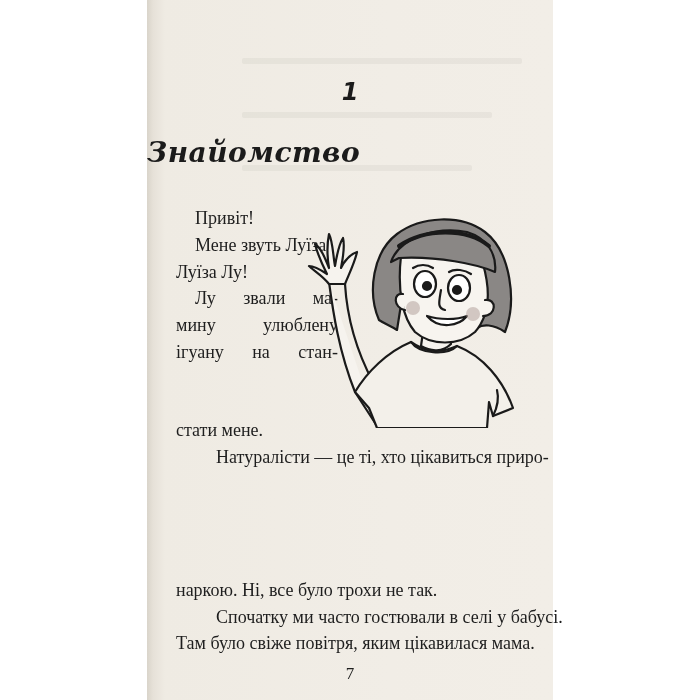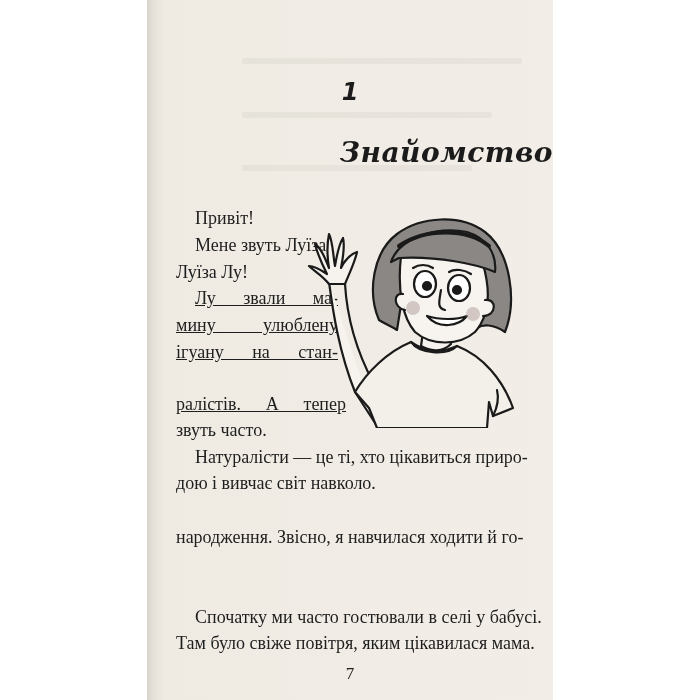--- a/index.html
+++ b/index.html
@@ -14,33 +14,33 @@
   .showthrough {
     position: absolute; left: 90px; height: 6px; background: rgba(150,145,135,0.10);
     border-radius: 2px;
   }
   .chapter-num {
     position: absolute; left: 0; width: 406px; top: 78px; text-align: center;
     font-family: "DejaVu Sans", sans-serif; font-weight: bold; font-size: 24px;
     color: #1b1b1b; font-style: italic;
   }
   .chapter-title {
-    position: absolute; left: 0; width: 406px; top: 136px; text-align: right;
+    position: absolute; left: 0; width: 406px; top: 136px; text-align: left;
     font-family: "DejaVu Serif", serif; font-style: italic; font-weight: bold;
     font-size: 28px; color: #1b1b1b; letter-spacing: 0.5px;
   }
   .line {
     position: absolute; left: 29px;
     font-family: "Liberation Serif", serif; font-size: 18px; color: #1e1e1e;
     white-space: nowrap; line-height: 20px;
   }
   .line.indent { left: 48px; }
   .line.justify { width: 344px; text-align: justify; text-align-last: justify; }
-  .line.justify.indent { width: 325px; }
-  .line.narrow { width: 162px; text-align: justify; text-align-last: justify; text-decoration: underline; }
+  .line.justify.indent { width: 325px; margin-left: 21px; }
+  .line.narrow { width: 162px; text-align: justify; text-align-last: justify; }
   .line.narrow.indent { width: 143px; }
   .page-number {
     position: absolute; left: 0; width: 406px; top: 664px; text-align: center;
     font-family: "Liberation Serif", serif; font-size: 17px; color: #1e1e1e;
   }
   .illustration { position: absolute; left: 160px; top: 212px; width: 220px; height: 216px; }
 </style>
 </head>
 <body>
 
@@ -52,26 +52,24 @@
 
   <div class="chapter-num">1</div>
   <div class="chapter-title">Знайомство</div>
 
   <div class="line indent" style="top:208px">Привіт!</div>
   <div class="line indent" style="top:235px">Мене звуть Луїза!</div>
   <div class="line" style="top:262px">Луїза Лу!</div>
   <div class="line indent narrow" style="top:288px">Лу звали ма-</div>
   <div class="line narrow" style="top:342px">ігуану на стан-</div>
   <div class="line narrow" style="top:315px">мину улюблену</div>
-  <div class="line narrow" style="top:394px;width:170px">ралістів. А тепер</div>
-  <div class="line" style="top:420px">звуть часто.</div>
+  <div class="line" style="top:420px">стати мене.</div>
 
   <div class="line indent justify" style="top:447px">Натуралісти — це ті, хто цікавиться приро-</div>
-  <div class="line" style="top:473px">дою і вивчає світ навколо.</div>
-  <div class="line justify" style="top:527px">народження. Звісно, я навчилася ходити й го-</div>
+  <div class="line" style="top:580px">наркою. Ні, все було трохи не так.</div>
   <div class="line justify" style="top:633px">Там було свіже повітря, яким цікавилася мама.</div>
   <div class="line indent justify" style="top:607px">Спочатку ми часто гостювали в селі у бабусі.</div>
 
   <svg class="illustration" viewBox="0 0 220 216" xmlns="http://www.w3.org/2000/svg">
     <g stroke="#1a1a1a" stroke-width="2.2" stroke-linejoin="round" stroke-linecap="round">
 
       <path d="M22 70 C26 100 32 140 48 180 L70 214" fill="#f6f3ee"></path>
       <path d="M38 72 C40 105 50 140 66 170" fill="none"></path>
 
       <path d="M22 72 C16 64 6 58 2 54 C8 54 14 58 20 62 C14 50 10 40 8 32 C14 36 18 46 22 56 C20 44 20 32 22 22 C26 30 26 44 28 54 C30 42 32 32 36 26 C38 34 36 46 34 56 C38 48 44 42 50 40 C48 50 42 62 38 72 Z" fill="#f6f3ee"></path>

